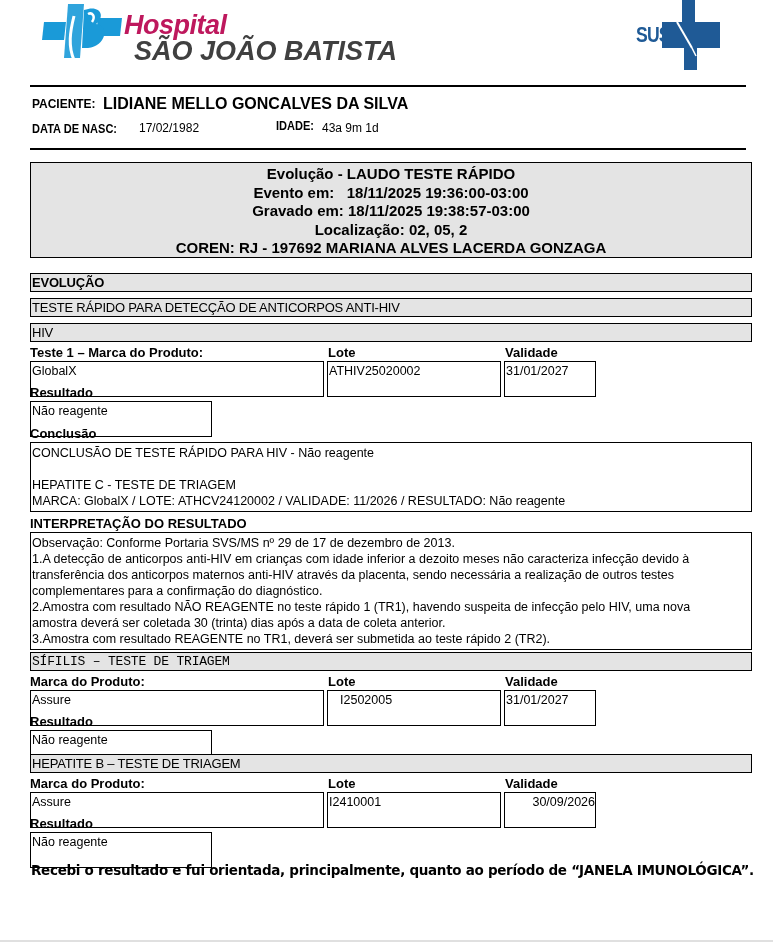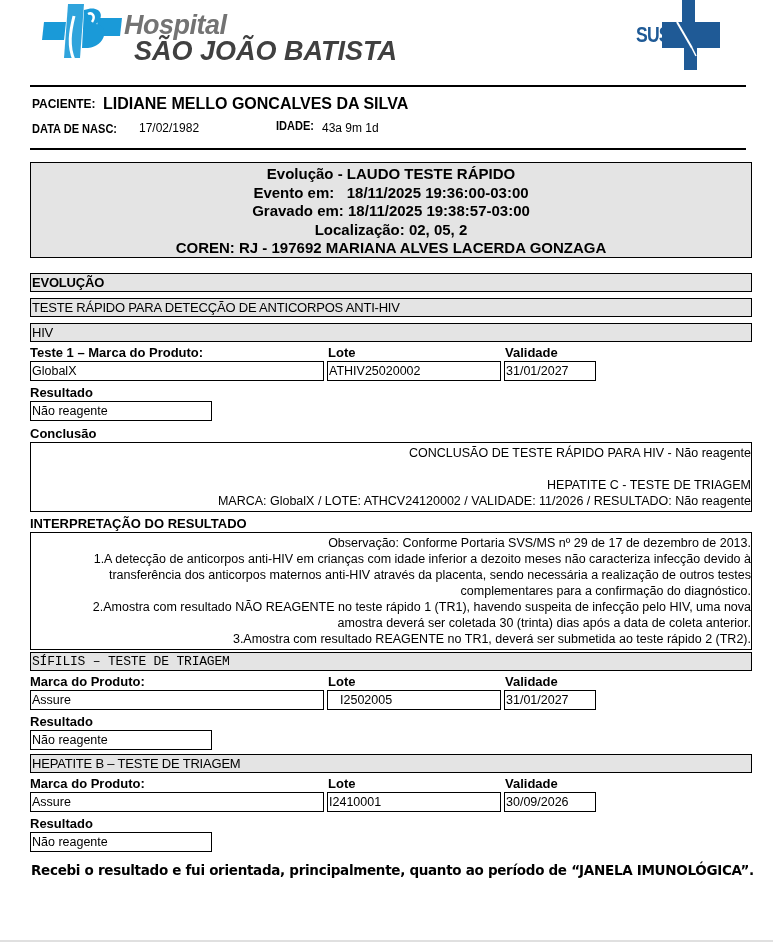--- a/index.html
+++ b/index.html
@@ -2,38 +2,38 @@
 <html><head>
 <meta charset="utf-8">
 <style>
   * { box-sizing: border-box; margin: 0; padding: 0; }
   html, body { width: 773px; height: 942px; background: #ffffff; overflow: hidden; }
   body { position: relative; font-family: "Liberation Sans", sans-serif; color: #000; }
   .abs { position: absolute; }
 
   
   .logo-hsjb { left: 40px; top: 2px; width: 330px; height: 66px; }
-  .logo-text-1 { position: absolute; left: 84px; top: 10px; font: italic bold 27px "Liberation Sans", sans-serif; color: #737373; letter-spacing: -0.5px; line-height: 27px; }
+  .logo-text-1 { position: absolute; left: 84px; top: 10px; font: italic bold 27px "Liberation Sans", sans-serif; color: #be185d; letter-spacing: -0.5px; line-height: 27px; }
   .logo-text-2 { position: absolute; left: 94px; top: 34px; font: italic bold 27px "Liberation Sans", sans-serif; color: #404040; letter-spacing: 0px; line-height: 30px; white-space: nowrap; }
   .logo-sus { left: 636px; top: 0px; width: 84px; height: 70px; }
 
   .hr-thick { position: absolute; left: 30px; width: 716px; height: 2px; background: #000; }
 
   .pat-label { font: bold 13px "Liberation Sans", sans-serif; transform: scaleX(0.92); transform-origin: left; white-space: nowrap; }
   .pat-name { font: bold 16px "Liberation Sans", sans-serif; white-space: nowrap; }
   .pat-small-label { font: bold 12px "Liberation Sans", sans-serif; white-space: nowrap; }
   .pat-small-val { font: 12px "Liberation Sans", sans-serif; white-space: nowrap; text-align: right; }
 
   .header-box { position: absolute; left: 30px; top: 162px; width: 722px; height: 96px; background: #e4e4e4; border: 1px solid #000; text-align: center; padding-top: 2px; }
   .header-box div { font: bold 15px "Liberation Sans", sans-serif; line-height: 18.6px; white-space: nowrap; }
 
   .bar { position: absolute; left: 30px; width: 722px; height: 19px; background: #e4e4e4; border: 1px solid #000; font: 13px "Liberation Sans", sans-serif; line-height: 17px; padding-left: 1px; white-space: nowrap; letter-spacing: -0.2px; }
   .lbl { position: absolute; font: bold 13px "Liberation Sans", sans-serif; white-space: nowrap; line-height: 15px; }
-  .field { position: absolute; height: 20px; border: 1px solid #000; background: #fff; font: 12.5px "Liberation Sans", sans-serif; line-height: 18px; padding-left: 1px; white-space: nowrap; overflow: hidden; }
-  .textbox { position: absolute; left: 30px; width: 722px; border: 1px solid #000; background: #fff; font: 12.5px "Liberation Sans", sans-serif; padding-left: 1px; text-align: right; }
+  .field { position: absolute; height: 36px; border: 1px solid #000; background: #fff; font: 12.5px "Liberation Sans", sans-serif; line-height: 18px; padding-left: 1px; white-space: nowrap; overflow: hidden; }
+  .textbox { position: absolute; left: 30px; width: 722px; border: 1px solid #000; background: #fff; font: 12.5px "Liberation Sans", sans-serif; padding-left: 1px; }
   .textbox div { white-space: nowrap; line-height: 16px; }
   .footer-text { position: absolute; left: 31px; top: 862px; font: bold 13.5px "DejaVu Sans", sans-serif; letter-spacing: -0.3px; white-space: nowrap; }
   .bottom-line { position: absolute; left: 0; top: 940px; width: 773px; height: 2px; background: #e0e0e0; }
 </style>
 </head>
 <body>
 
 <div class="abs logo-hsjb">
   <svg width="84" height="66" viewBox="0 0 84 66" style="position:absolute;left:0;top:0;">
     <polygon points="4,20 26,20 24,38 2,38" fill="#1a9ad8"></polygon>
@@ -119,19 +119,19 @@
 <div class="field" style="left:504px;top:690px;width:92px;">31/01/2027</div>
 <div class="lbl" style="left:30px;top:714px;">Resultado</div>
 <div class="field" style="left:30px;top:730px;width:182px;">Não reagente</div>
 
 <div class="bar" style="top:754px;">HEPATITE B – TESTE DE TRIAGEM</div>
 <div class="lbl" style="left:30px;top:776px;">Marca do Produto:</div>
 <div class="lbl" style="left:328px;top:776px;">Lote</div>
 <div class="lbl" style="left:505px;top:776px;">Validade</div>
 <div class="field" style="left:30px;top:792px;width:294px;">Assure</div>
 <div class="field" style="left:327px;top:792px;width:174px;">I2410001</div>
-<div class="field" style="left:504px;top:792px;width:92px;">30/09/2026</div>
+<div class="field" style="left:504px;top:792px;width:92px;text-align:right;">30/09/2026</div>
 <div class="lbl" style="left:30px;top:816px;">Resultado</div>
 <div class="field" style="left:30px;top:832px;width:182px;">Não reagente</div>
 
 <div class="footer-text">Recebi o resultado e fui orientada, principalmente, quanto ao período de “JANELA IMUNOLÓGICA”.</div>
 
 <div class="bottom-line"></div>
 
 </body></html>

